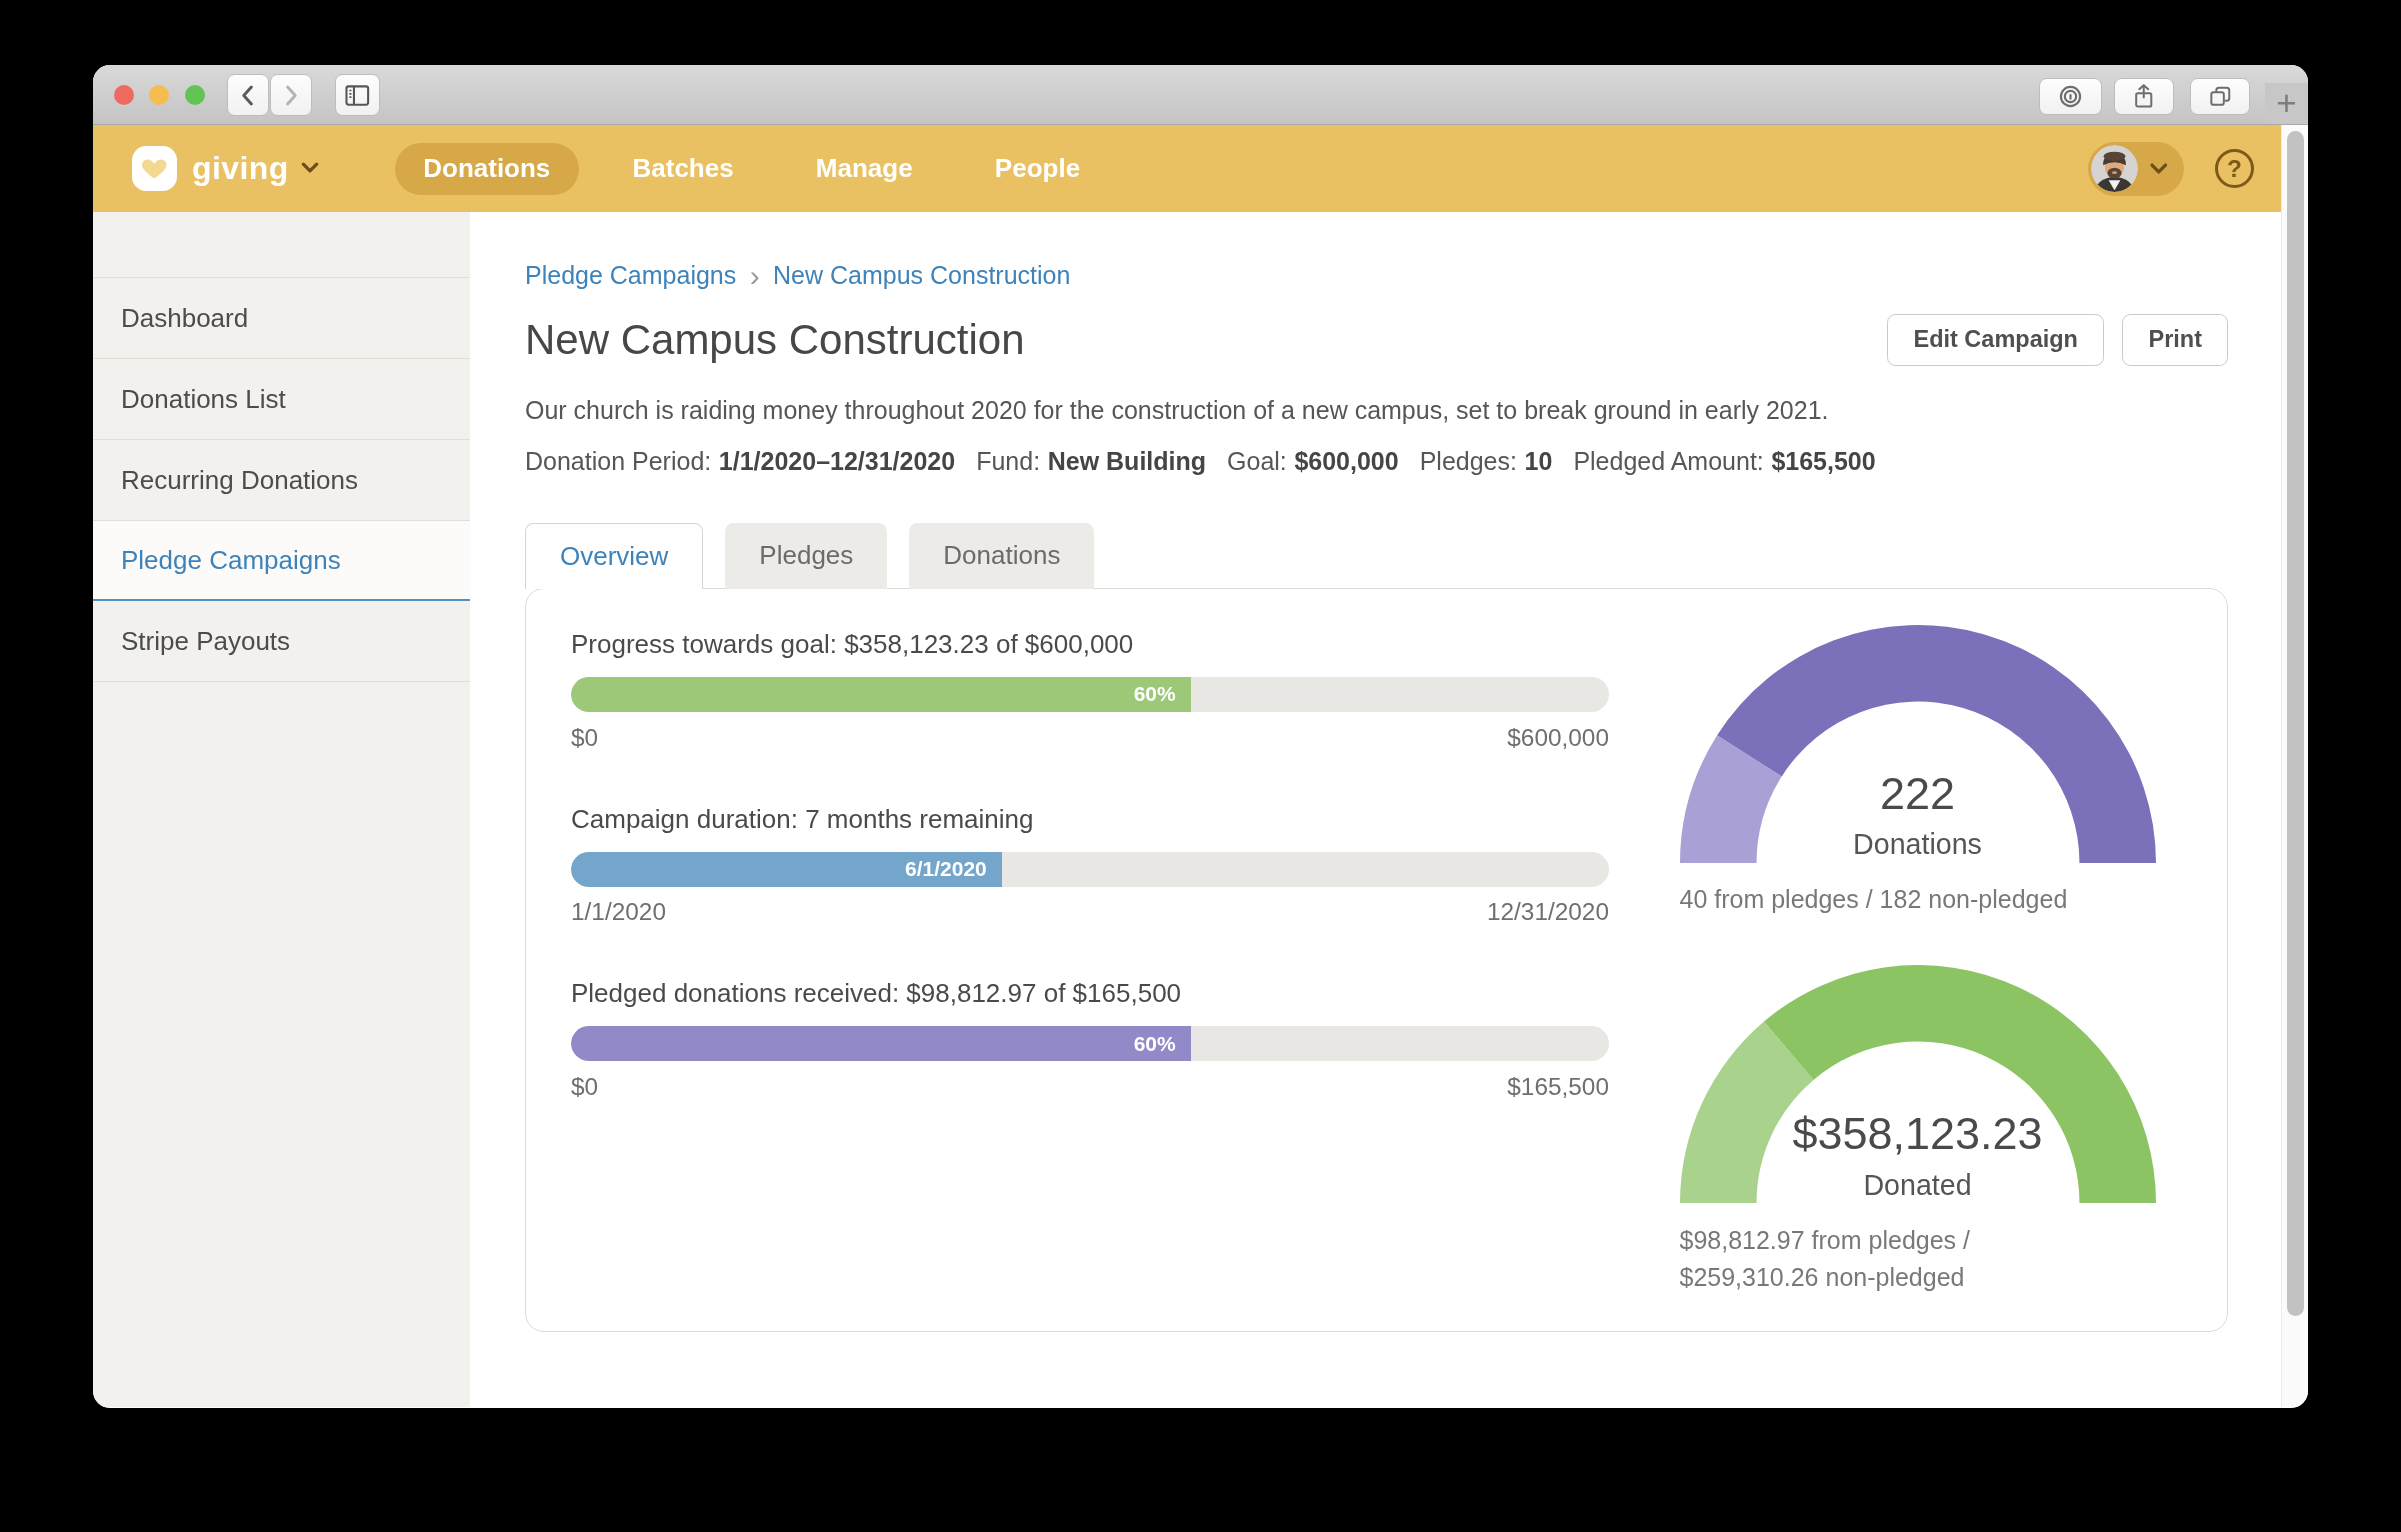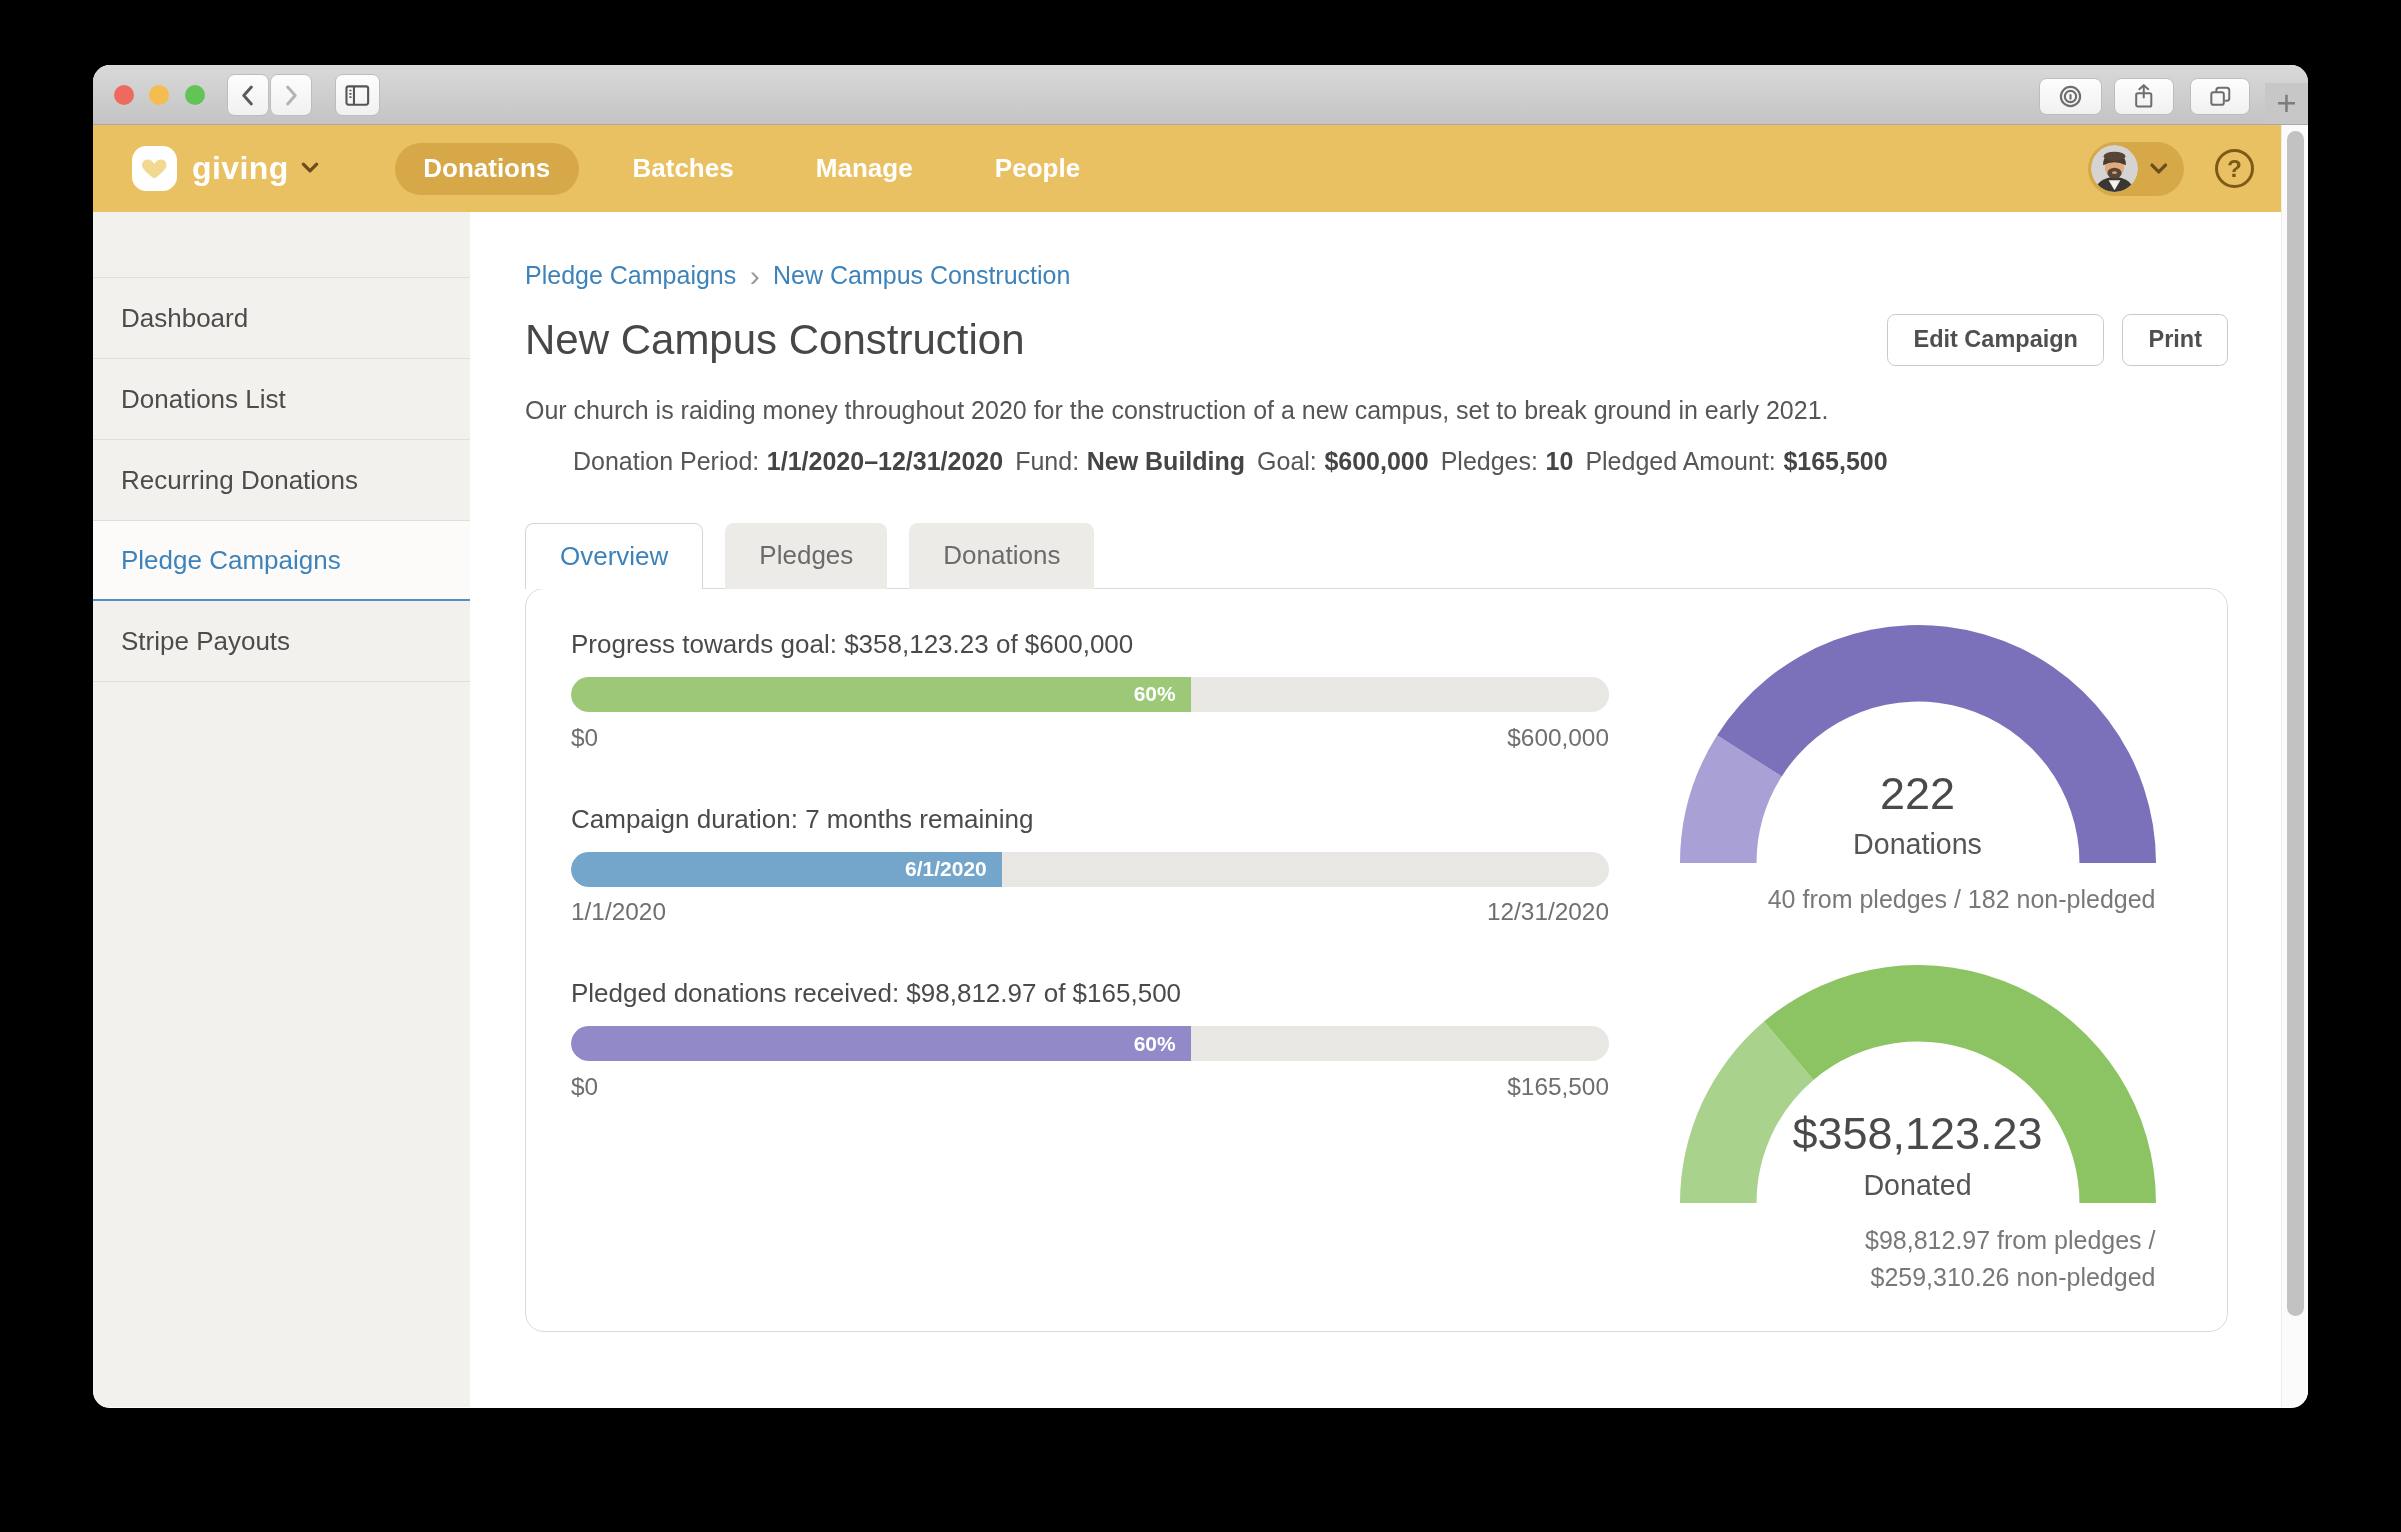--- a/index.html
+++ b/index.html
@@ -64,21 +64,21 @@
   .crumb-sep { color:#9a9a9a; font-size:30px; line-height:25px; }
 
   .title-row { margin-top:23.5px; display:flex; align-items:center; }
   .page-title { font-size:42px; color:#474747; font-weight:400; }
   .title-actions { margin-left:auto; display:flex; gap:18.5px; }
   .btn { height:52px; background:#fff; border:0.8px solid #c9c9c9; border-radius:8.4px;
          font-size:23.5px; font-weight:600; color:#4f4f4f; padding:0 25px;
          display:flex; align-items:center; font-family:inherit; }
 
   .description { margin-top:30px; font-size:25px; color:#565656; }
-  .meta-row { margin-top:22px; display:flex; gap:12px; font-size:25px; color:#565656;margin-left:48px; }
+  .meta-row { margin-top:22px; display:flex; gap:21px; font-size:25px; color:#565656; }
   .meta-item { display:flex; gap:7.6px; white-space:nowrap; }
   .meta-value { font-weight:700; color:#454545; }
 
   
   .tabs { margin-top:47px; display:flex; position:relative; z-index:2; margin-bottom:-0.8px; }
   .tab { height:66px; padding:0 34px; display:flex; align-items:center; font-size:26px;
          border-radius:8.4px 8.4px 0 0; }
   .tab.active { background:#fff; border:0.8px solid #d7d5d2; border-bottom:none; color:#3d83ba; }
   .tab.inactive { background:#edebe8; color:#6b6b6b; margin-left:22px; }
 
@@ -93,21 +93,21 @@
   .fill-label { color:#fff; font-size:21px; font-weight:700; padding-right:15px; }
   .axis { width:1038px; display:flex; justify-content:space-between;
           font-size:24.4px; color:#6f6f6f; margin-top:11.8px; }
 
   .gauges-col { flex:1; display:flex; flex-direction:column; align-items:center; padding-top:36px; }
   .gauge { position:relative; width:476px; height:238px; }
   .gauge svg { position:absolute; left:0; top:0; }
   .gauge-center { position:absolute; left:0; right:0; bottom:1.7px; text-align:center; }
   .gauge-value { font-size:45px; color:#4a4a4a; }
   .gauge-unit { font-size:28.6px; color:#555; margin-top:8.4px; }
-  .gauge-caption { margin-top:18.5px; font-size:25px; color:#787878; text-align:right; line-height:37px; }
+  .gauge-caption { margin-top:18.5px; font-size:25px; color:#787878; text-align:left; line-height:37px; }
   .gauge2-wrap { margin-top:47px; }
 </style>
 </head>
 <body>
 
 <div class="window">
 
   <div class="titlebar">
     <div class="traffic t-red"></div>
     <div class="traffic t-yellow"></div>

